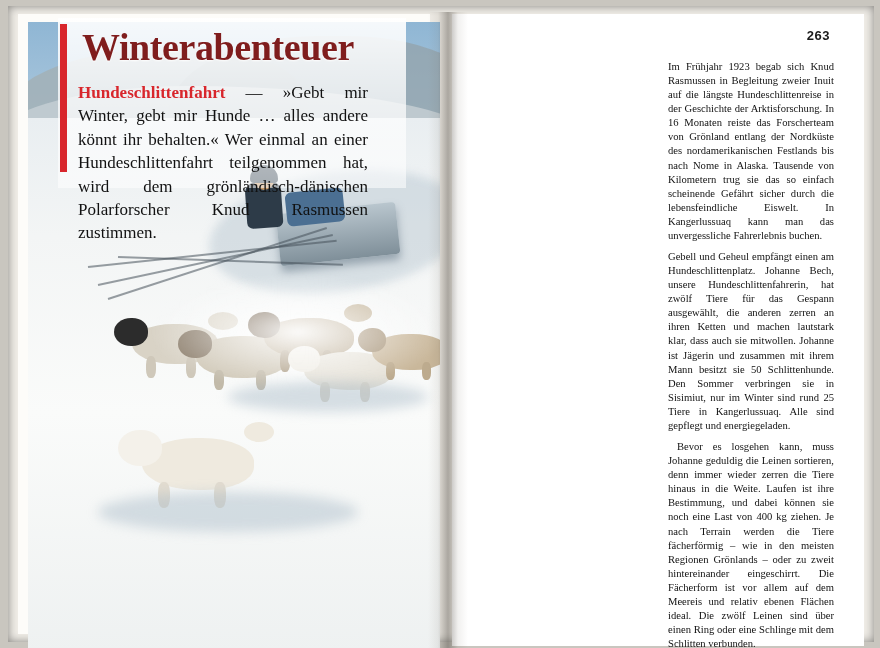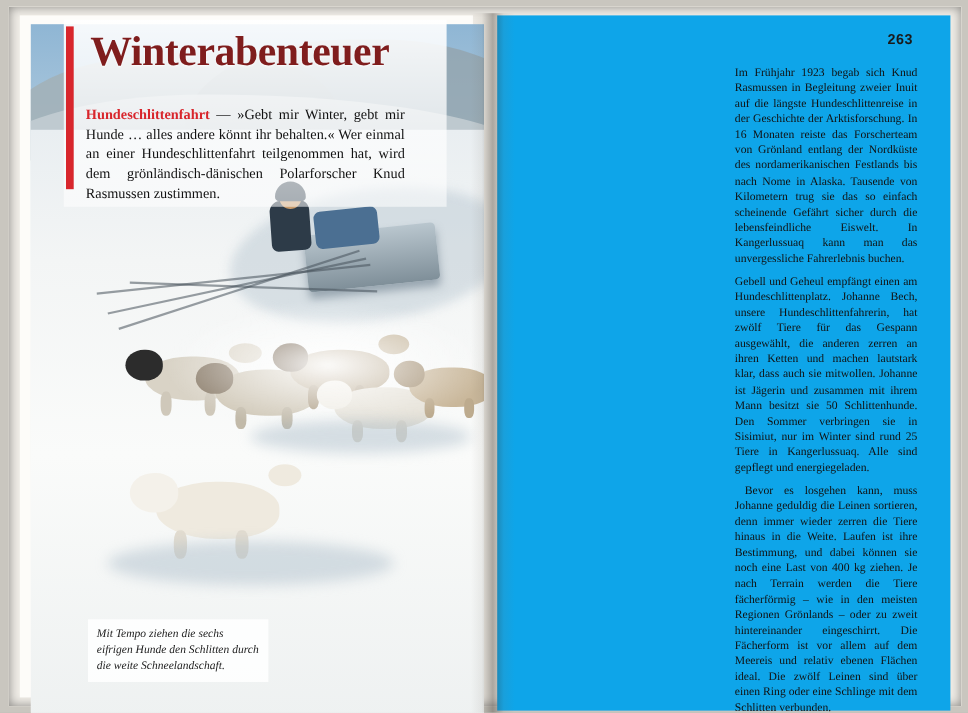--- a/index.html
+++ b/index.html
@@ -114,21 +114,21 @@
   .caption{
     position:absolute;left:52px;bottom:34px;width:148px;
     background:rgba(255,255,255,.86);
     padding:7px 8px;
     font-family:"Liberation Serif", serif;
     font-style:italic;font-size:10.5px;line-height:1.35;color:#1b1b1b;
   }
   
   .rightpage{
     position:absolute;right:10px;top:8px;width:412px;height:632px;
-    background:#0ea5e9;
+    background:#ffffff;
   }
   .folio{
     position:absolute;right:34px;top:14px;
     font-family:"Liberation Sans", sans-serif;
     font-weight:bold;font-size:13px;color:#1a1a1a;letter-spacing:.5px;
   }
   .col{
     position:absolute;left:216px;top:46px;width:166px;
     font-size:10.6px;line-height:1.33;color:#111;
     text-align:justify;
@@ -148,22 +148,22 @@
     position:absolute;left:22px;top:0;width:7px;height:148px;background:#d8262c;
   }
   .headline{
     margin:4px;padding:0 0 0 40px;
     font-family:"Liberation Serif", serif;
     font-weight:bold;font-size:38px;line-height:1.02;color:#7f1d1d;
     letter-spacing:-.4px;
     text-shadow:0 1px 2px rgba(255,255,255,.9);
   }
   .lead{
-    margin:28px 0 0 0;padding:0 0 0 40px;
-    font-size:13px;line-height:1.38;color:#111;
+    margin:14px 0 0 0;padding:0 0 0 40px;
+    font-size:17px;line-height:1.38;color:#111;
     text-align:justify;
   }
   .lead b{color:#d8262c;font-weight:bold;}
   .white-wash{
     position:absolute;left:20px;top:-6px;width:348px;height:170px;
     background:linear-gradient(to bottom, rgba(255,255,255,.92), rgba(255,255,255,.55));
     z-index:-1;
   }
 </style>
 </head>
@@ -238,21 +238,20 @@
           <div class="head" style="left:0px;top:6px;width:28px;height:24px;background:#a38f72;"></div>
 
           <div class="leg" style="left:28px;top:40px;width:9px;height:18px;background:#bdab8e;"></div>
           <div class="leg" style="left:64px;top:40px;width:9px;height:18px;background:#bdab8e;"></div>
         </div>
 
         <div class="spray"></div>
         <div class="snow-shadow" style="left:70px;top:470px;width:260px;height:40px;"></div>
         <div class="snow-shadow" style="left:200px;top:360px;width:200px;height:30px;"></div>
 
-        <div class="caption">Mit Tempo ziehen die sechs eifrigen Hunde den Schlitten durch die weite Schneelandschaft.</div>
       </div>
     </div>
 
     <div class="headwrap">
       <div class="white-wash"></div>
       <div class="redbar"></div>
       <h1 class="headline">Winterabenteuer</h1>
       <p class="lead">
         <b>Hundeschlittenfahrt</b><span> — </span><span>»Gebt mir Winter, gebt mir Hunde … alles andere könnt ihr behalten.« Wer einmal an einer Hundeschlittenfahrt teilgenommen hat, wird dem grönländisch-dänischen Polarforscher Knud Rasmussen zustimmen.</span>
       </p>

